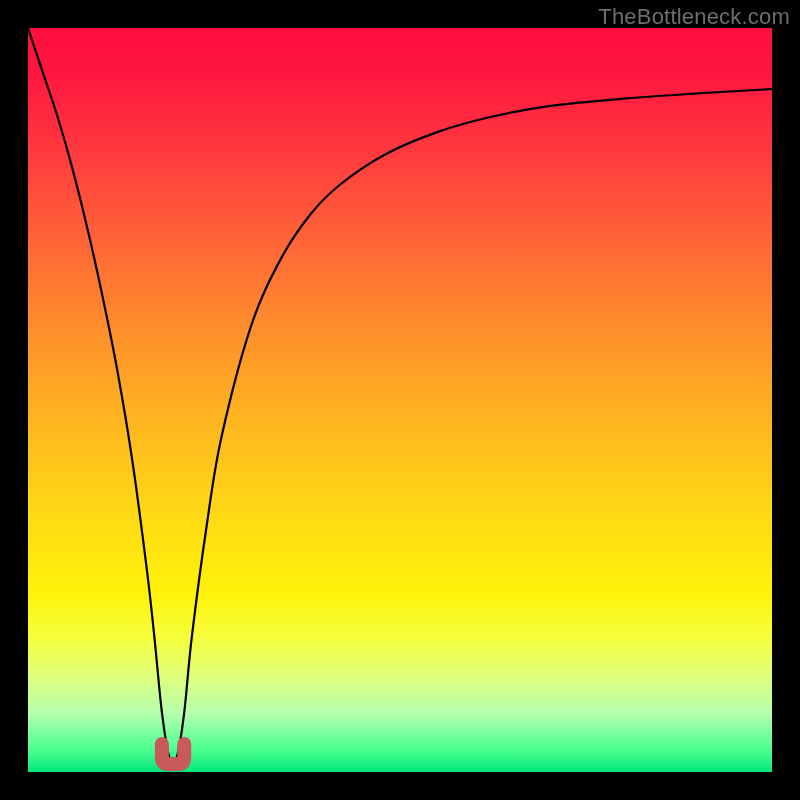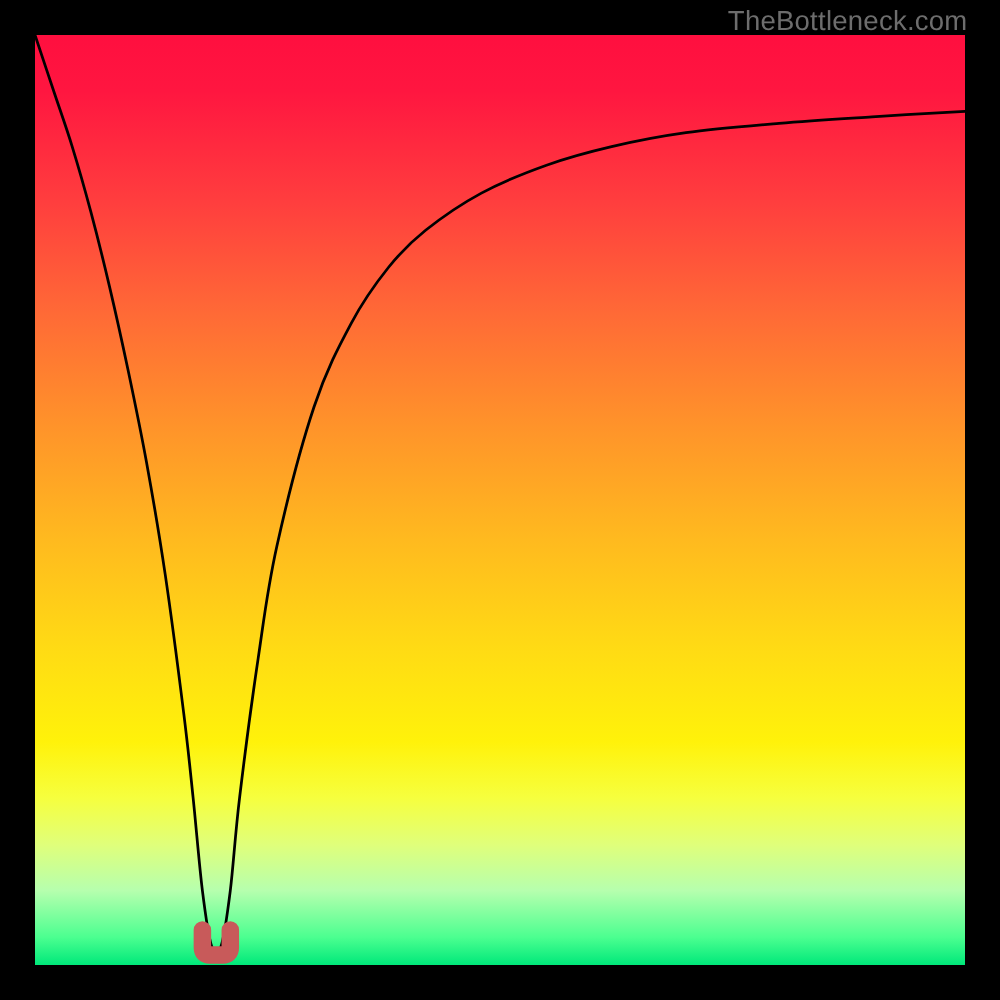--- a/index.html
+++ b/index.html
@@ -44,21 +44,21 @@
   .plot svg {
     position: absolute;
     inset: 0;
     width: 100%;
     height: 100%;
     overflow: visible;
   }
   .watermark {
     position: absolute;
     top: 4px;
-    right: 26px;
+    right: 10px;
     color: #6d6d6d;
     font-size: 22px;
     font-weight: 500;
     letter-spacing: 0.2px;
     user-select: none;
   }
   .curve {
     fill: none;
     stroke: #000;
     stroke-width: 2.2;

